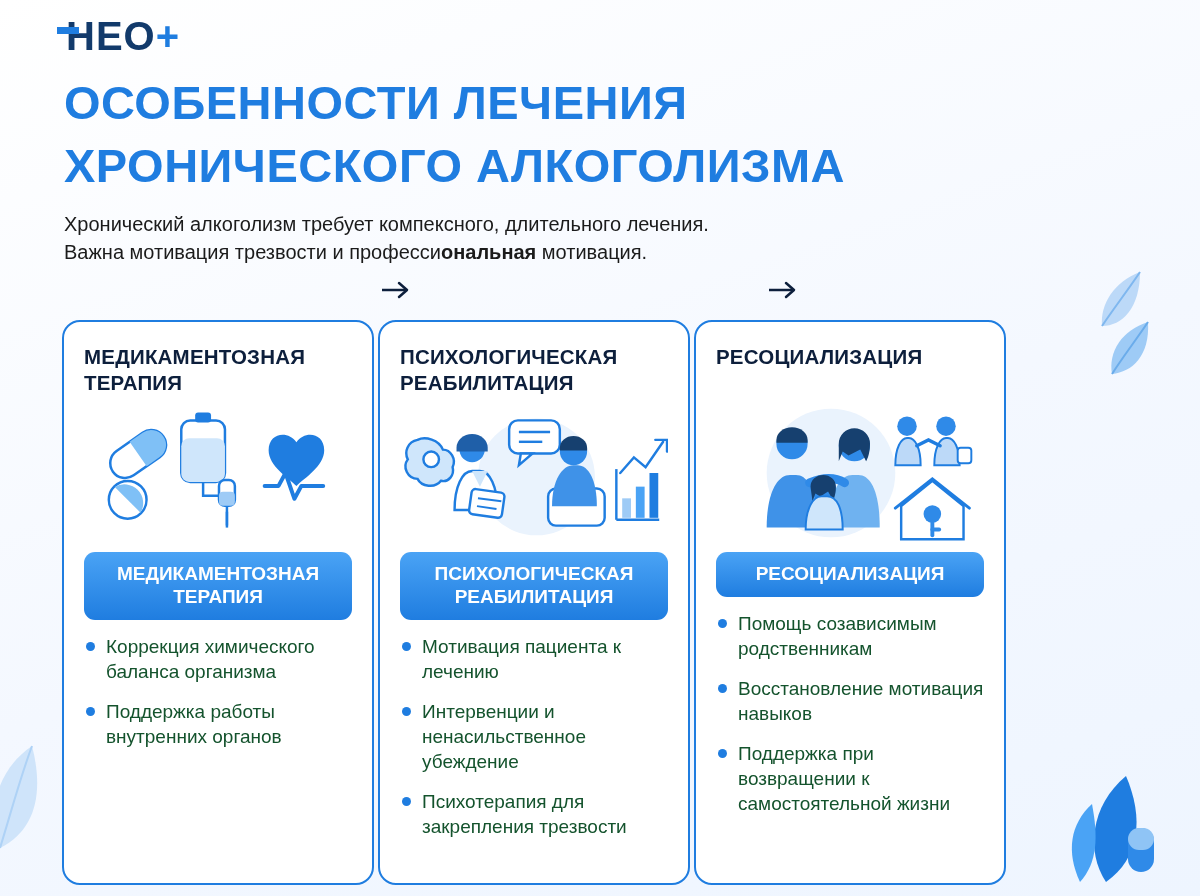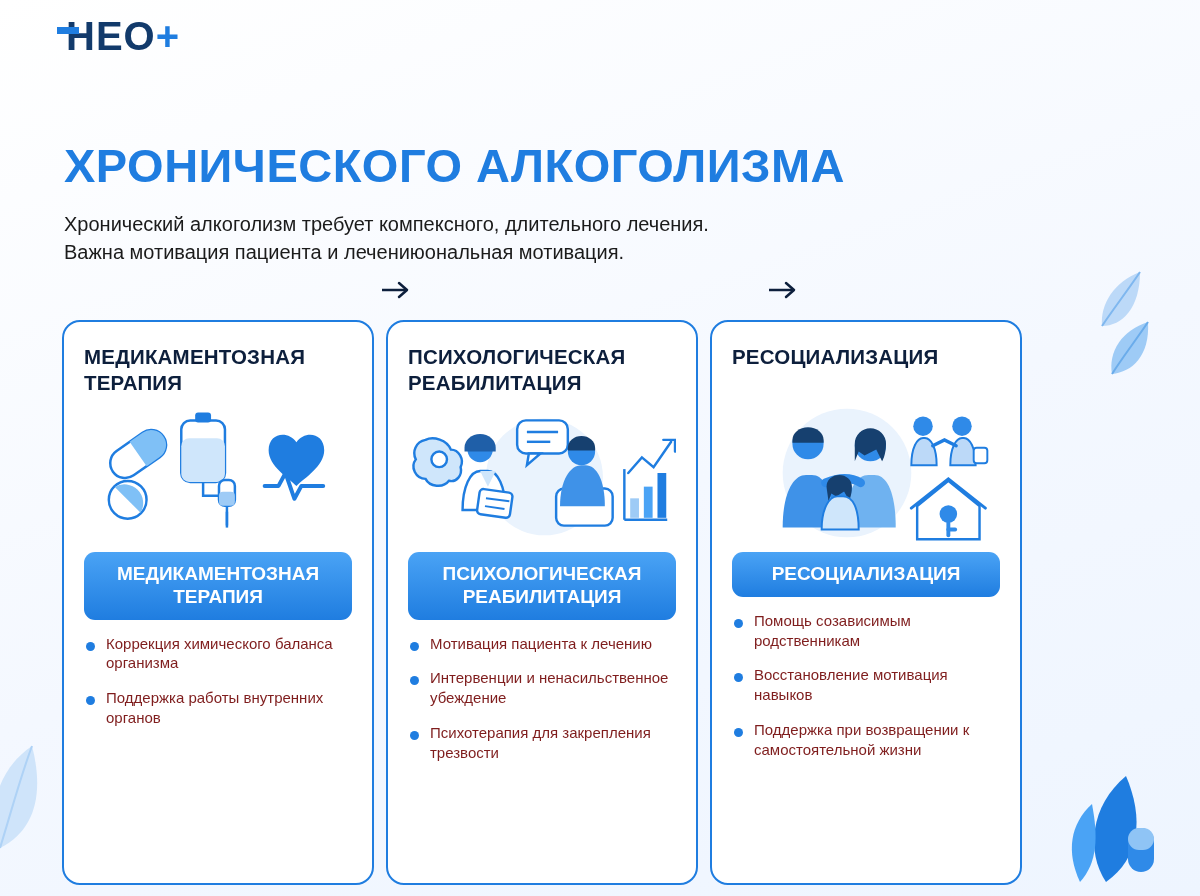--- a/index.html
+++ b/index.html
@@ -46,27 +46,27 @@
     font-size: 47px; line-height: 1.33;
     font-weight: bold; color: #1f7de0;
     letter-spacing: 0.5px;
   }
   .subtitle {
     position: absolute; left: 64px; top: 210px;
     width: 1010px;
     font-size: 20px; line-height: 1.42;
     color: #1b1b1b;
   }
-  .subtitle b { font-weight: normal; }
+  .subtitle b { font-weight: bold; }
 
   
   .cards {
     position: absolute; left: 62px; top: 320px;
     width: 1075px; height: 565px;
-    display: flex; gap: 12px;
+    display: flex; gap: 4px;
   }
   .card {
     position: relative;
     width: 312px;
     border: 2px solid #1f7de0;
     border-radius: 18px;
     background: #ffffff;
     padding: 22px 20px 14px 20px;
   }
   .card-title {
@@ -90,23 +90,23 @@
     line-height: 1.2;
     text-align: center;
     padding: 11px 8px;
     text-transform: uppercase;
   }
   ul.bullets { list-style: none; }
   ul.bullets li {
     position: relative;
     padding-left: 22px;
     margin-bottom: 15px;
-    font-size: 15px;
+    font-size: 19px;
     line-height: 1.32;
-    color: #7f1d1d;
+    color: #14532d;
   }
   ul.bullets li::before {
     content: "";
     position: absolute; left: 2px; top: 8px;
     width: 9px; height: 9px; border-radius: 50%;
     background: #1f7de0;
   }
 
   
   .arrow {
@@ -146,27 +146,27 @@
     </svg>
   </div>
 
   <div class="logo">
     <span class="logo-text">НЕО</span>
     <span class="logo-plus">+</span>
   </div>
   <div class="logo-bar"></div>
 
   <h1 class="title">
-    <br>
+    <span>ОСОБЕННОСТИ ЛЕЧЕНИЯ</span><br>
     <span>ХРОНИЧЕСКОГО АЛКОГОЛИЗМА</span>
   </h1>
 
   <p class="subtitle">
     <span>Хронический алкоголизм требует компексного, длительного лечения.</span><br>
-    <span>Важна мотивация пациента и лечению</span><b>ональная</b><span> мотивация.</span>
+    <span>Важна мотивация трезвости и професси</span><b>ональная</b><span> мотивация.</span>
   </p>
 
   <div class="arrow a1">
     <svg width="34" height="24" viewBox="0 0 34 24">
       <path d="M2 12 H26" stroke="#0d1f3c" stroke-width="2.5" fill="none"></path>
       <path d="M19 5 L27 12 L19 19" stroke="#0d1f3c" stroke-width="2.5" fill="none" stroke-linecap="round" stroke-linejoin="round"></path>
     </svg>
   </div>
   <div class="arrow a2">
     <svg width="34" height="24" viewBox="0 0 34 24">

